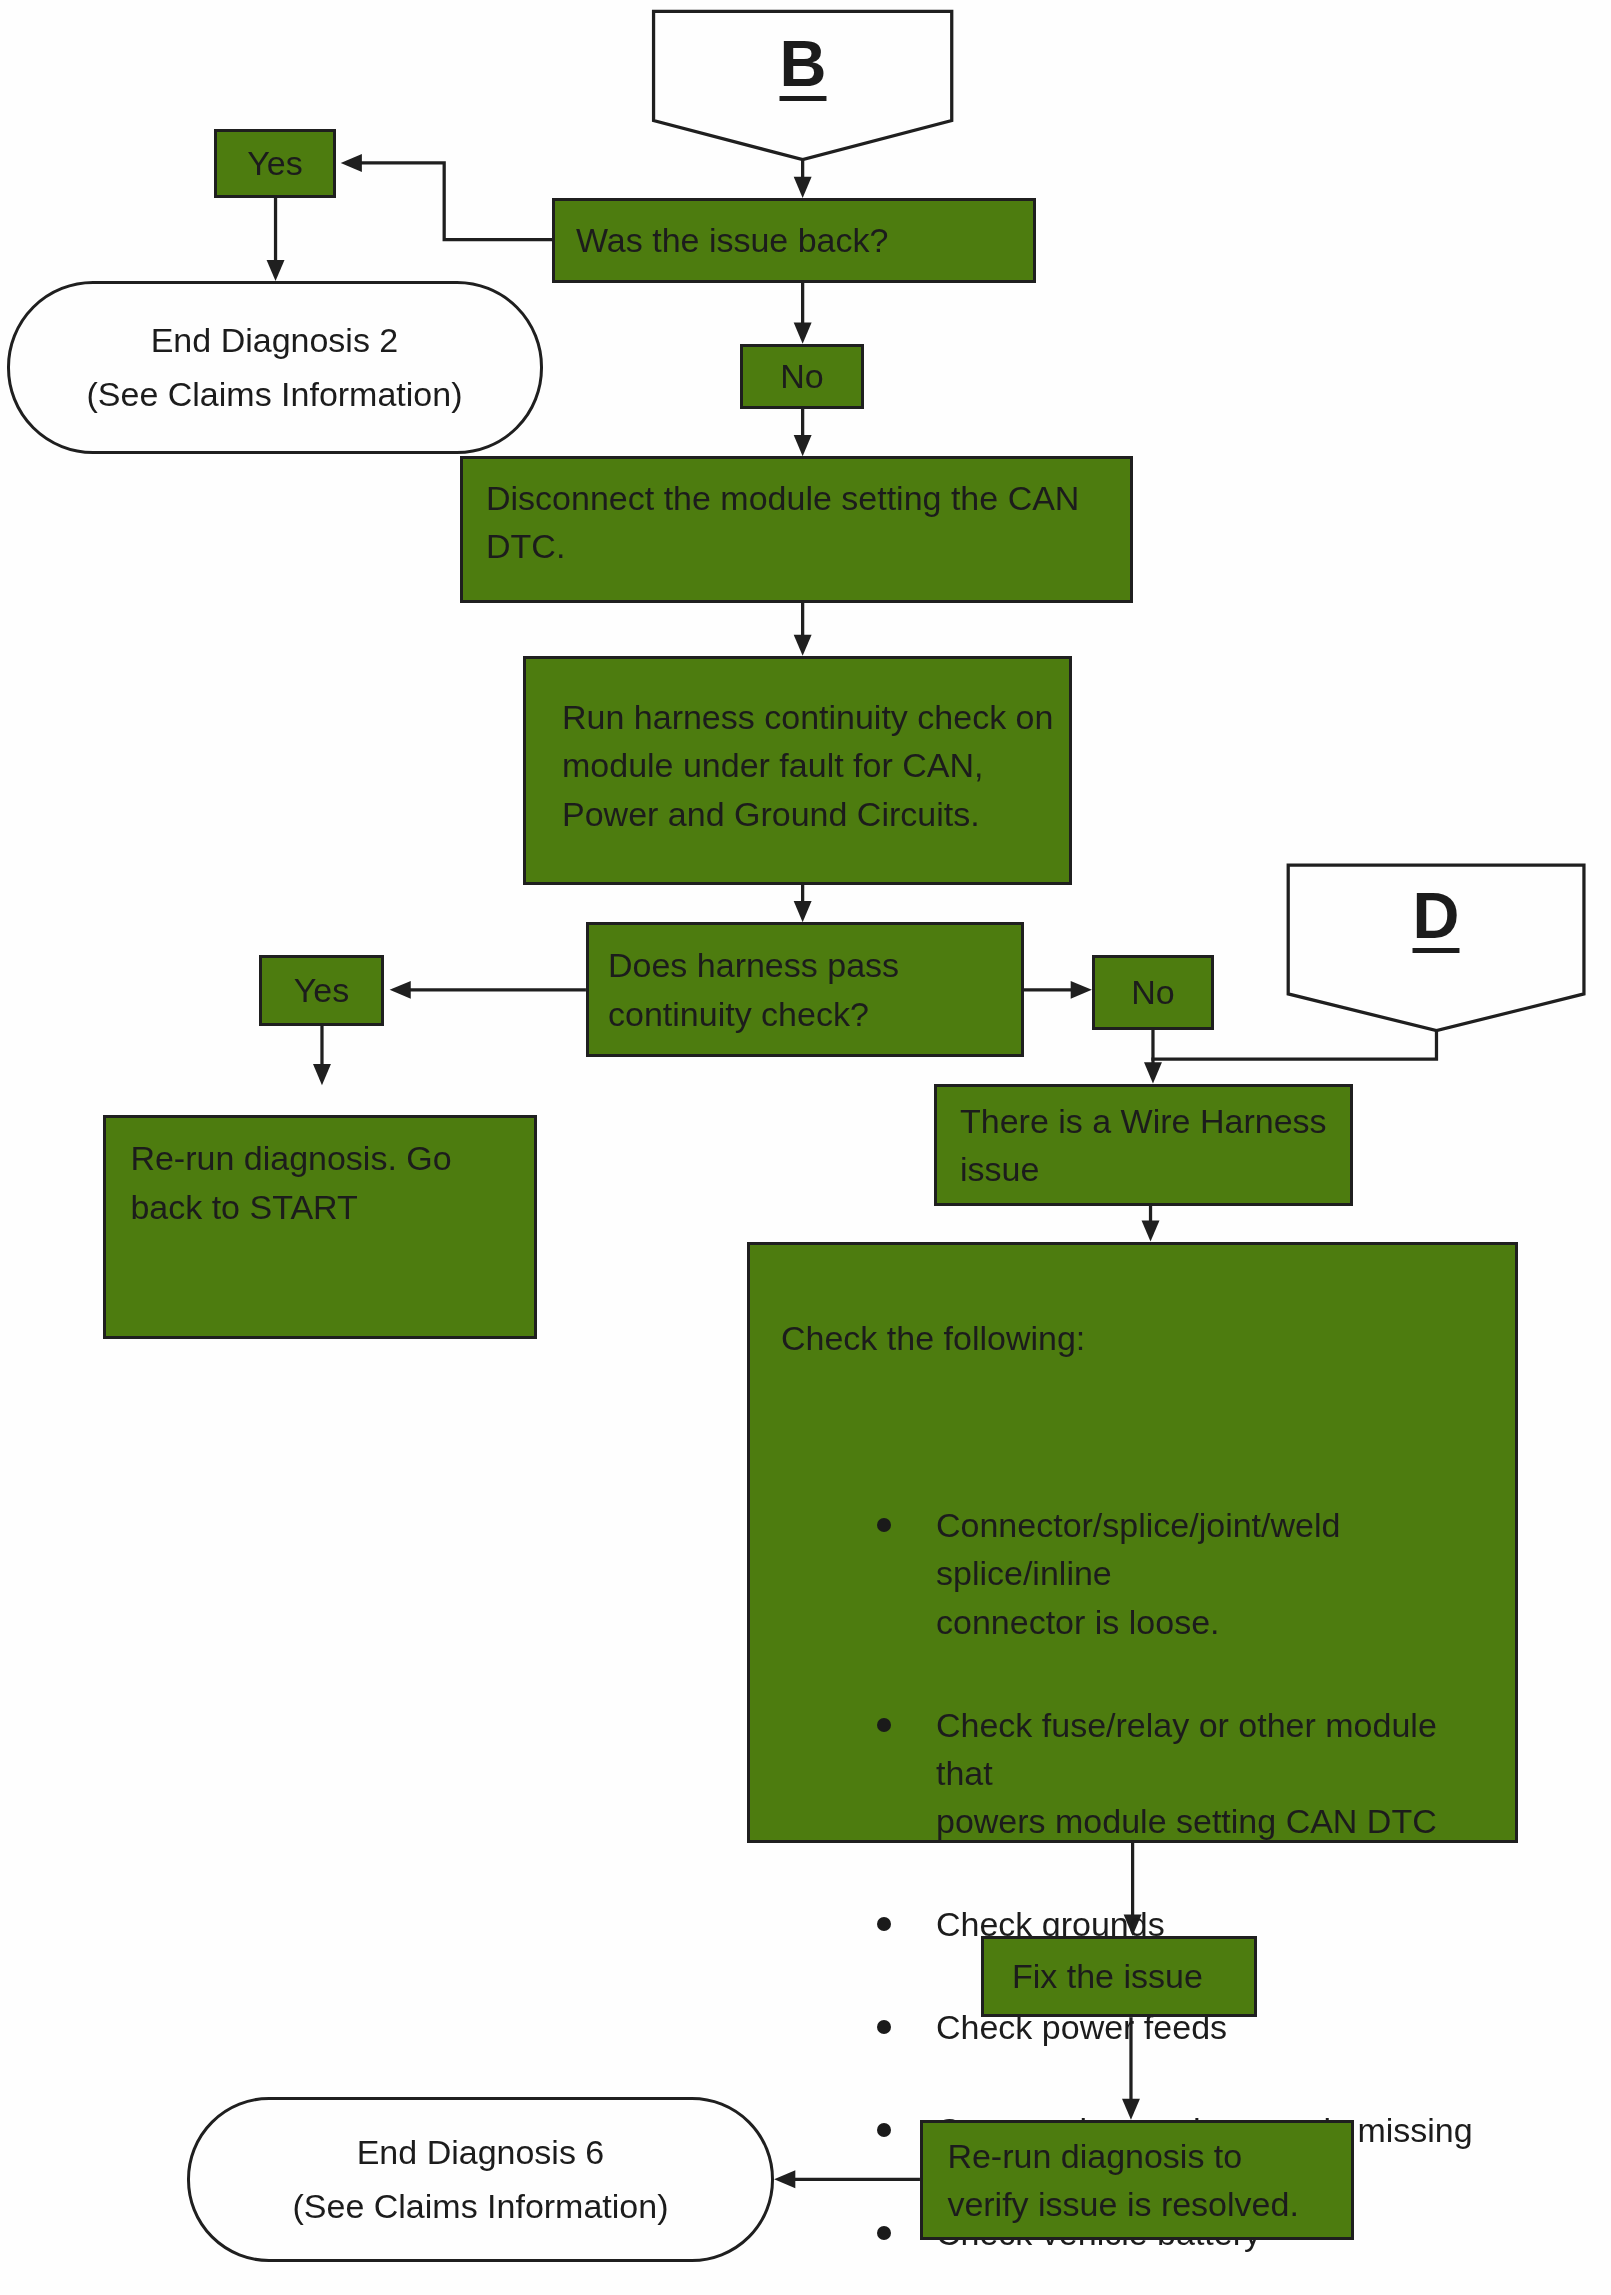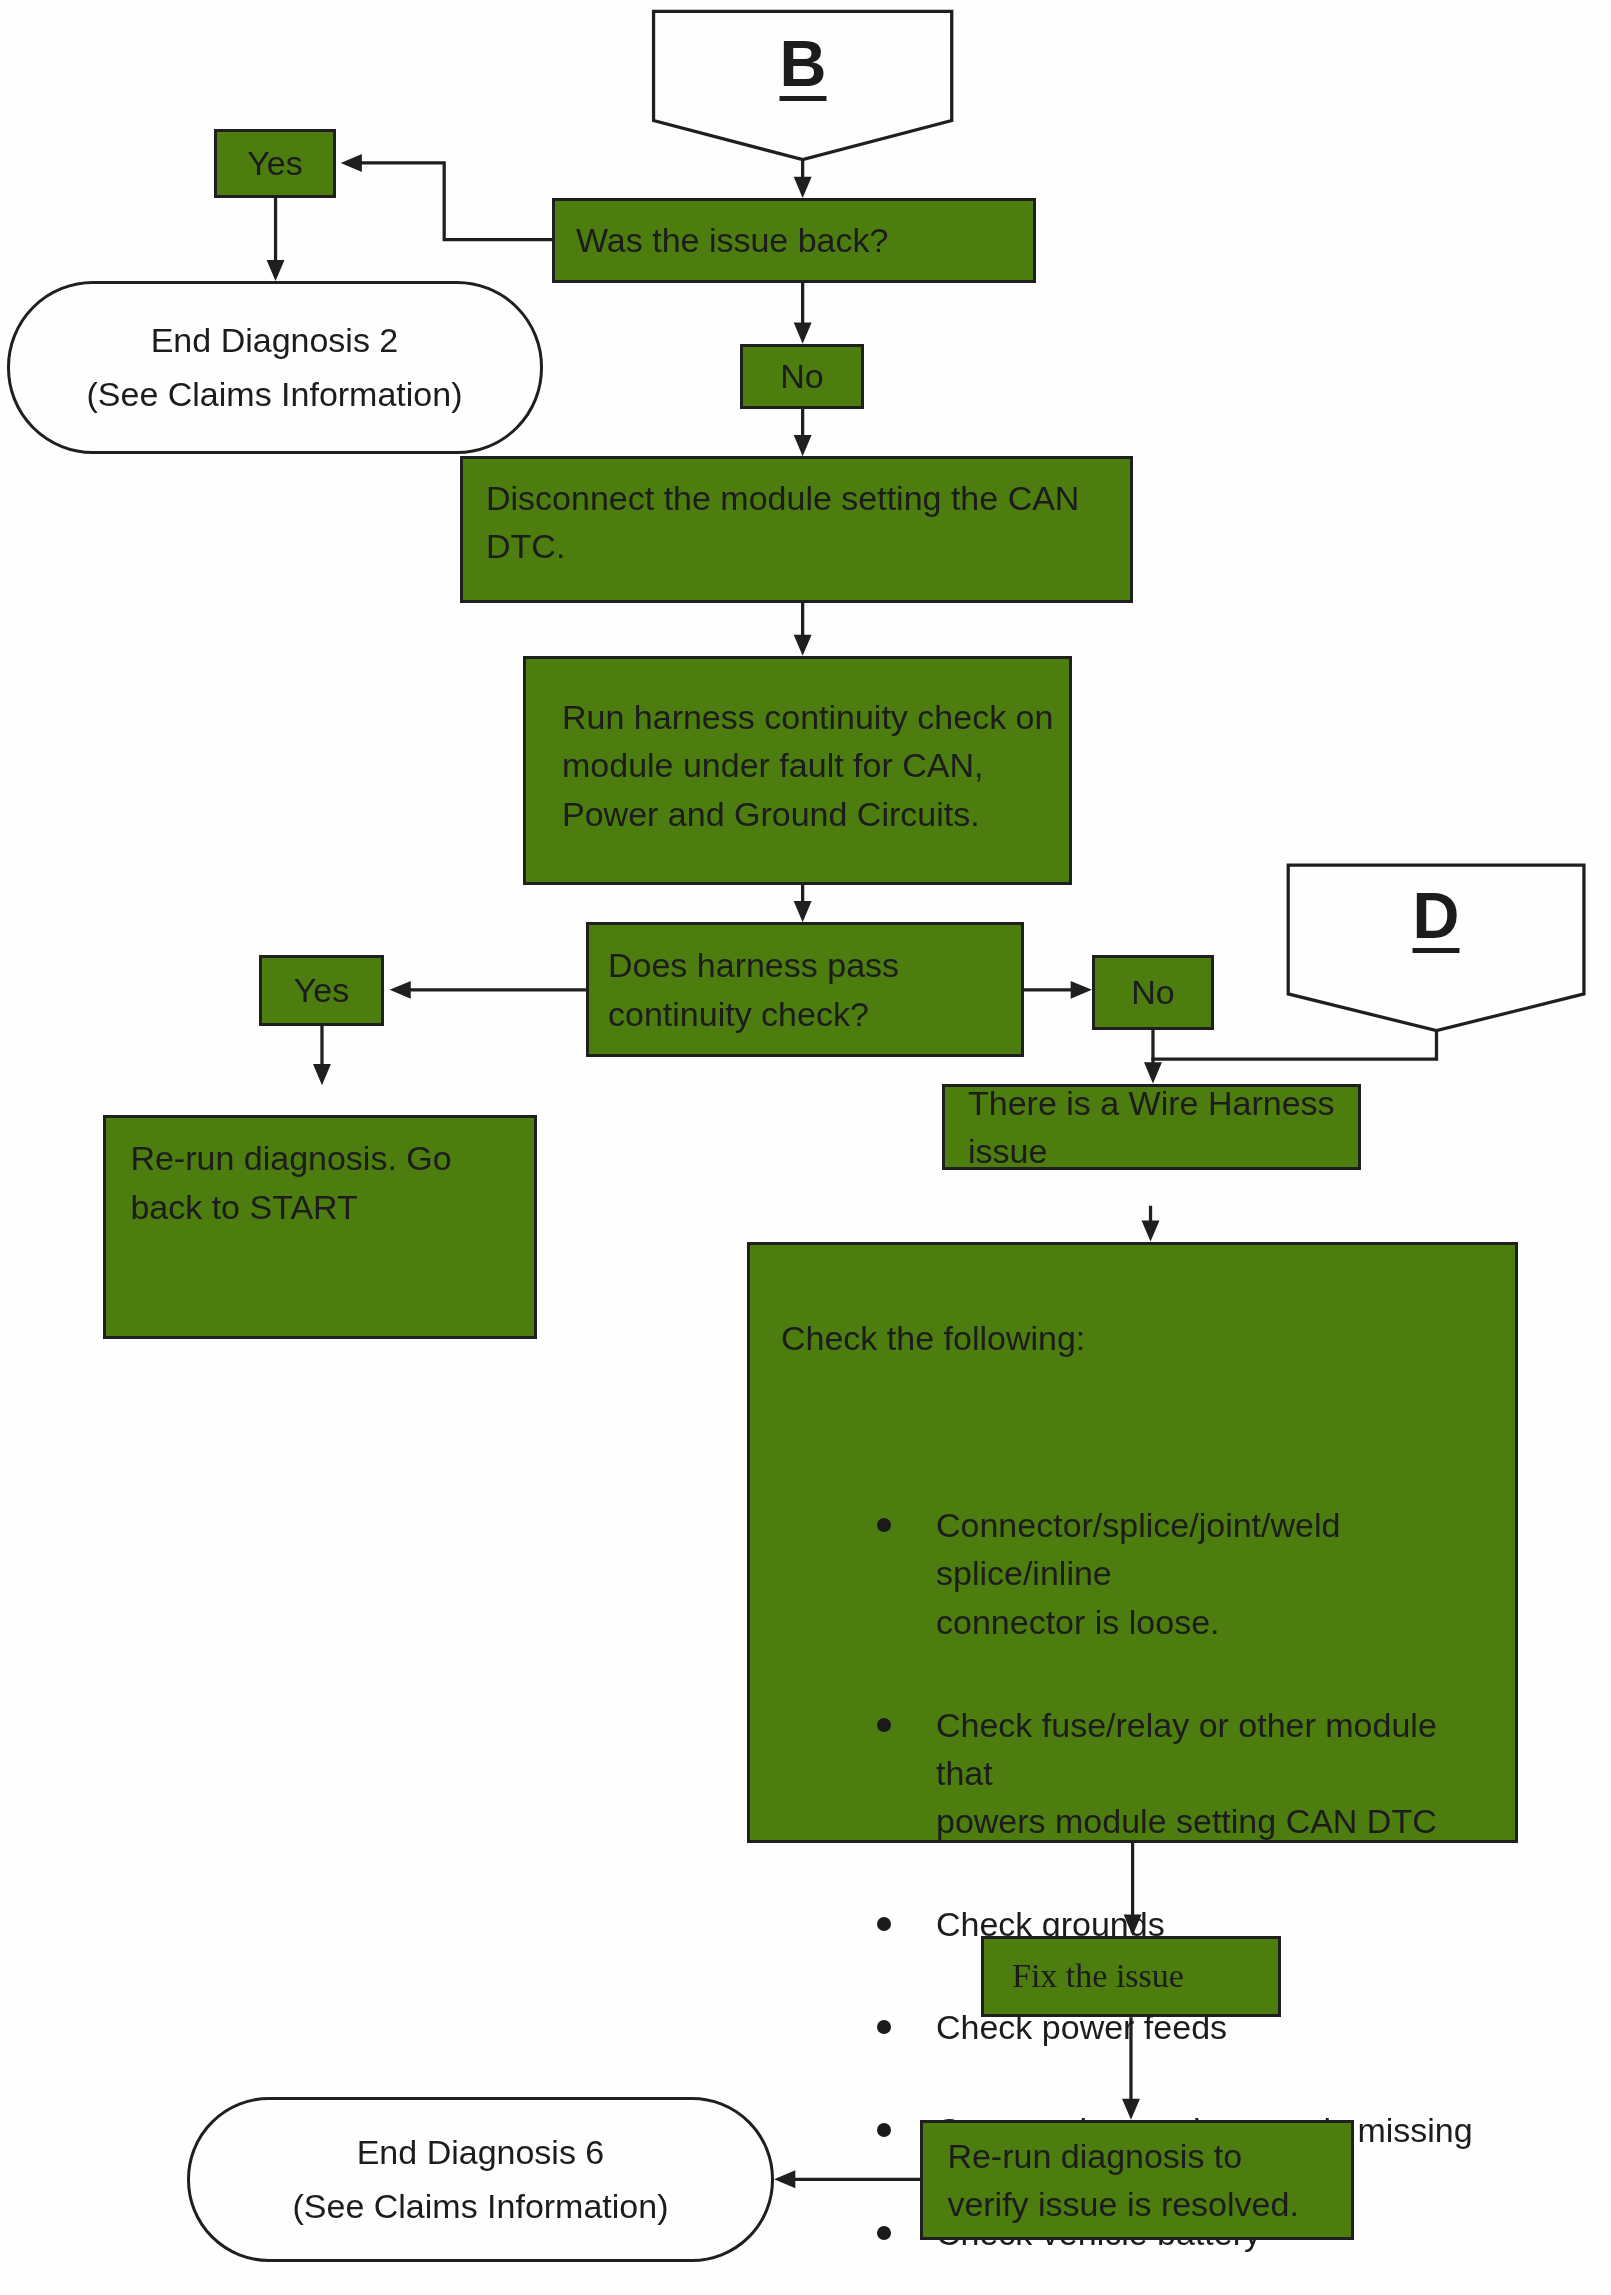--- a/index.html
+++ b/index.html
@@ -144,38 +144,38 @@
   <div class="node vcenter" style="left:586px;top:922px;width:438px;height:135px;padding-left:19px;">Does harness pass
 continuity check?</div>
 
   <div class="node hcenter" style="left:259px;top:955px;width:125px;height:71px;">Yes</div>
 
   <div class="node" style="left:103px;top:1085px;width:434px;height:224px;padding:16.3px 13px 0 24.4px;margin-top:30px;">Re-run diagnosis. Go
 back to START</div>
 
   <div class="node hcenter" style="left:1092px;top:955px;width:122px;height:75px;">No</div>
 
-  <div class="node vcenter" style="left:934px;top:1084px;width:419px;height:86px;padding-left:23px;margin-left:8px;">There is a Wire Harness
+  <div class="node vcenter" style="left:934px;top:1084px;width:419px;height:122px;padding-left:23px;">There is a Wire Harness
 issue</div>
 
   <div class="node" id="check-box" style="left:747px;top:1242px;width:771px;height:601px;">
     <div class="check-title">Check the following:</div>
     <ul>
       <li>Connector/splice/joint/weld splice/inline
 connector is loose.</li>
       <li>Check fuse/relay or other module that
 powers module setting CAN DTC</li>
       <li>Check grounds</li>
       <li>Check power feeds</li>
       <li>Gateway jumper harness is missing</li>
       <li>Check vehicle battery</li>
     </ul>
   </div>
 
-  <div class="node vcenter" style="left:981px;top:1936px;width:300px;height:81px;padding-left:28px;font-family:Liberation Serif, serif;">Fix the issue</div>
+  <div class="node vcenter" style="left:981px;top:1936px;width:276px;height:81px;padding-left:28px;">Fix the issue</div>
 
   <div class="node vcenter" style="left:920px;top:2120px;width:434px;height:120px;padding-left:24.4px;">Re-run diagnosis to
 verify issue is resolved.</div>
 
   <div class="terminator" style="left:187px;top:2097px;width:587px;height:165px;border-radius:82px;">
     <div>End Diagnosis 6</div>
     <div>(See Claims Information)</div>
   </div>
 
 </div>

